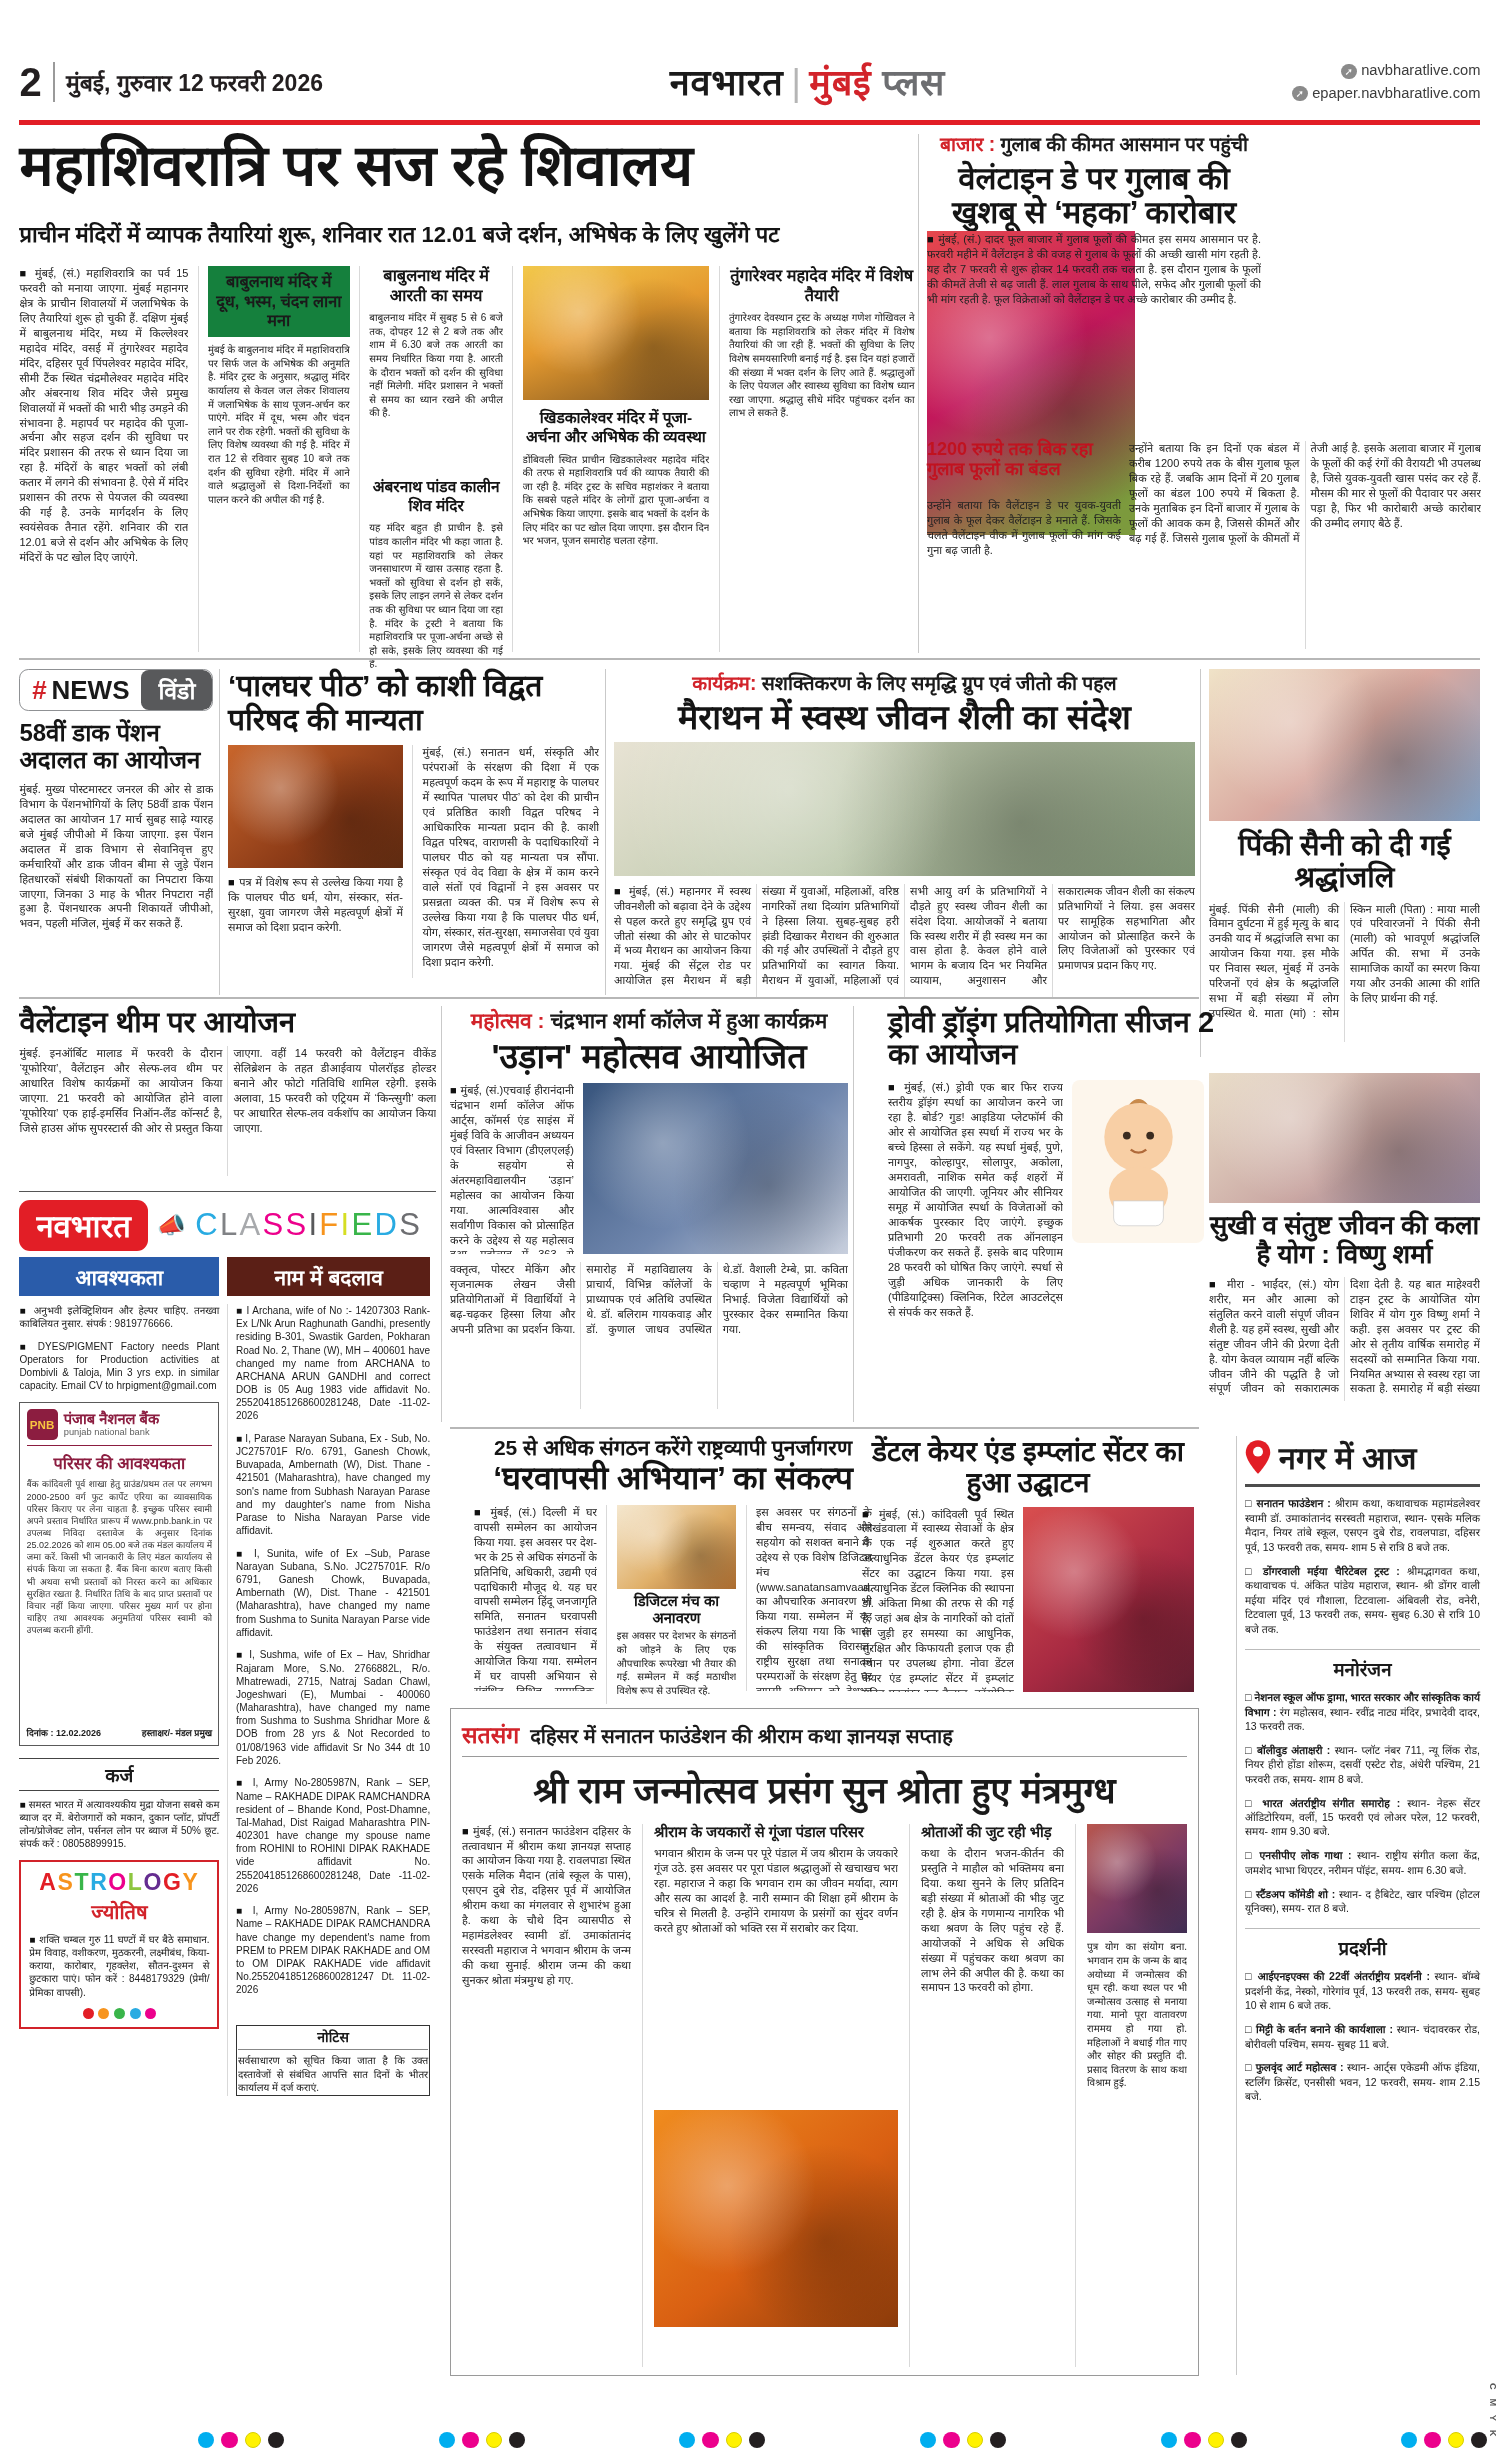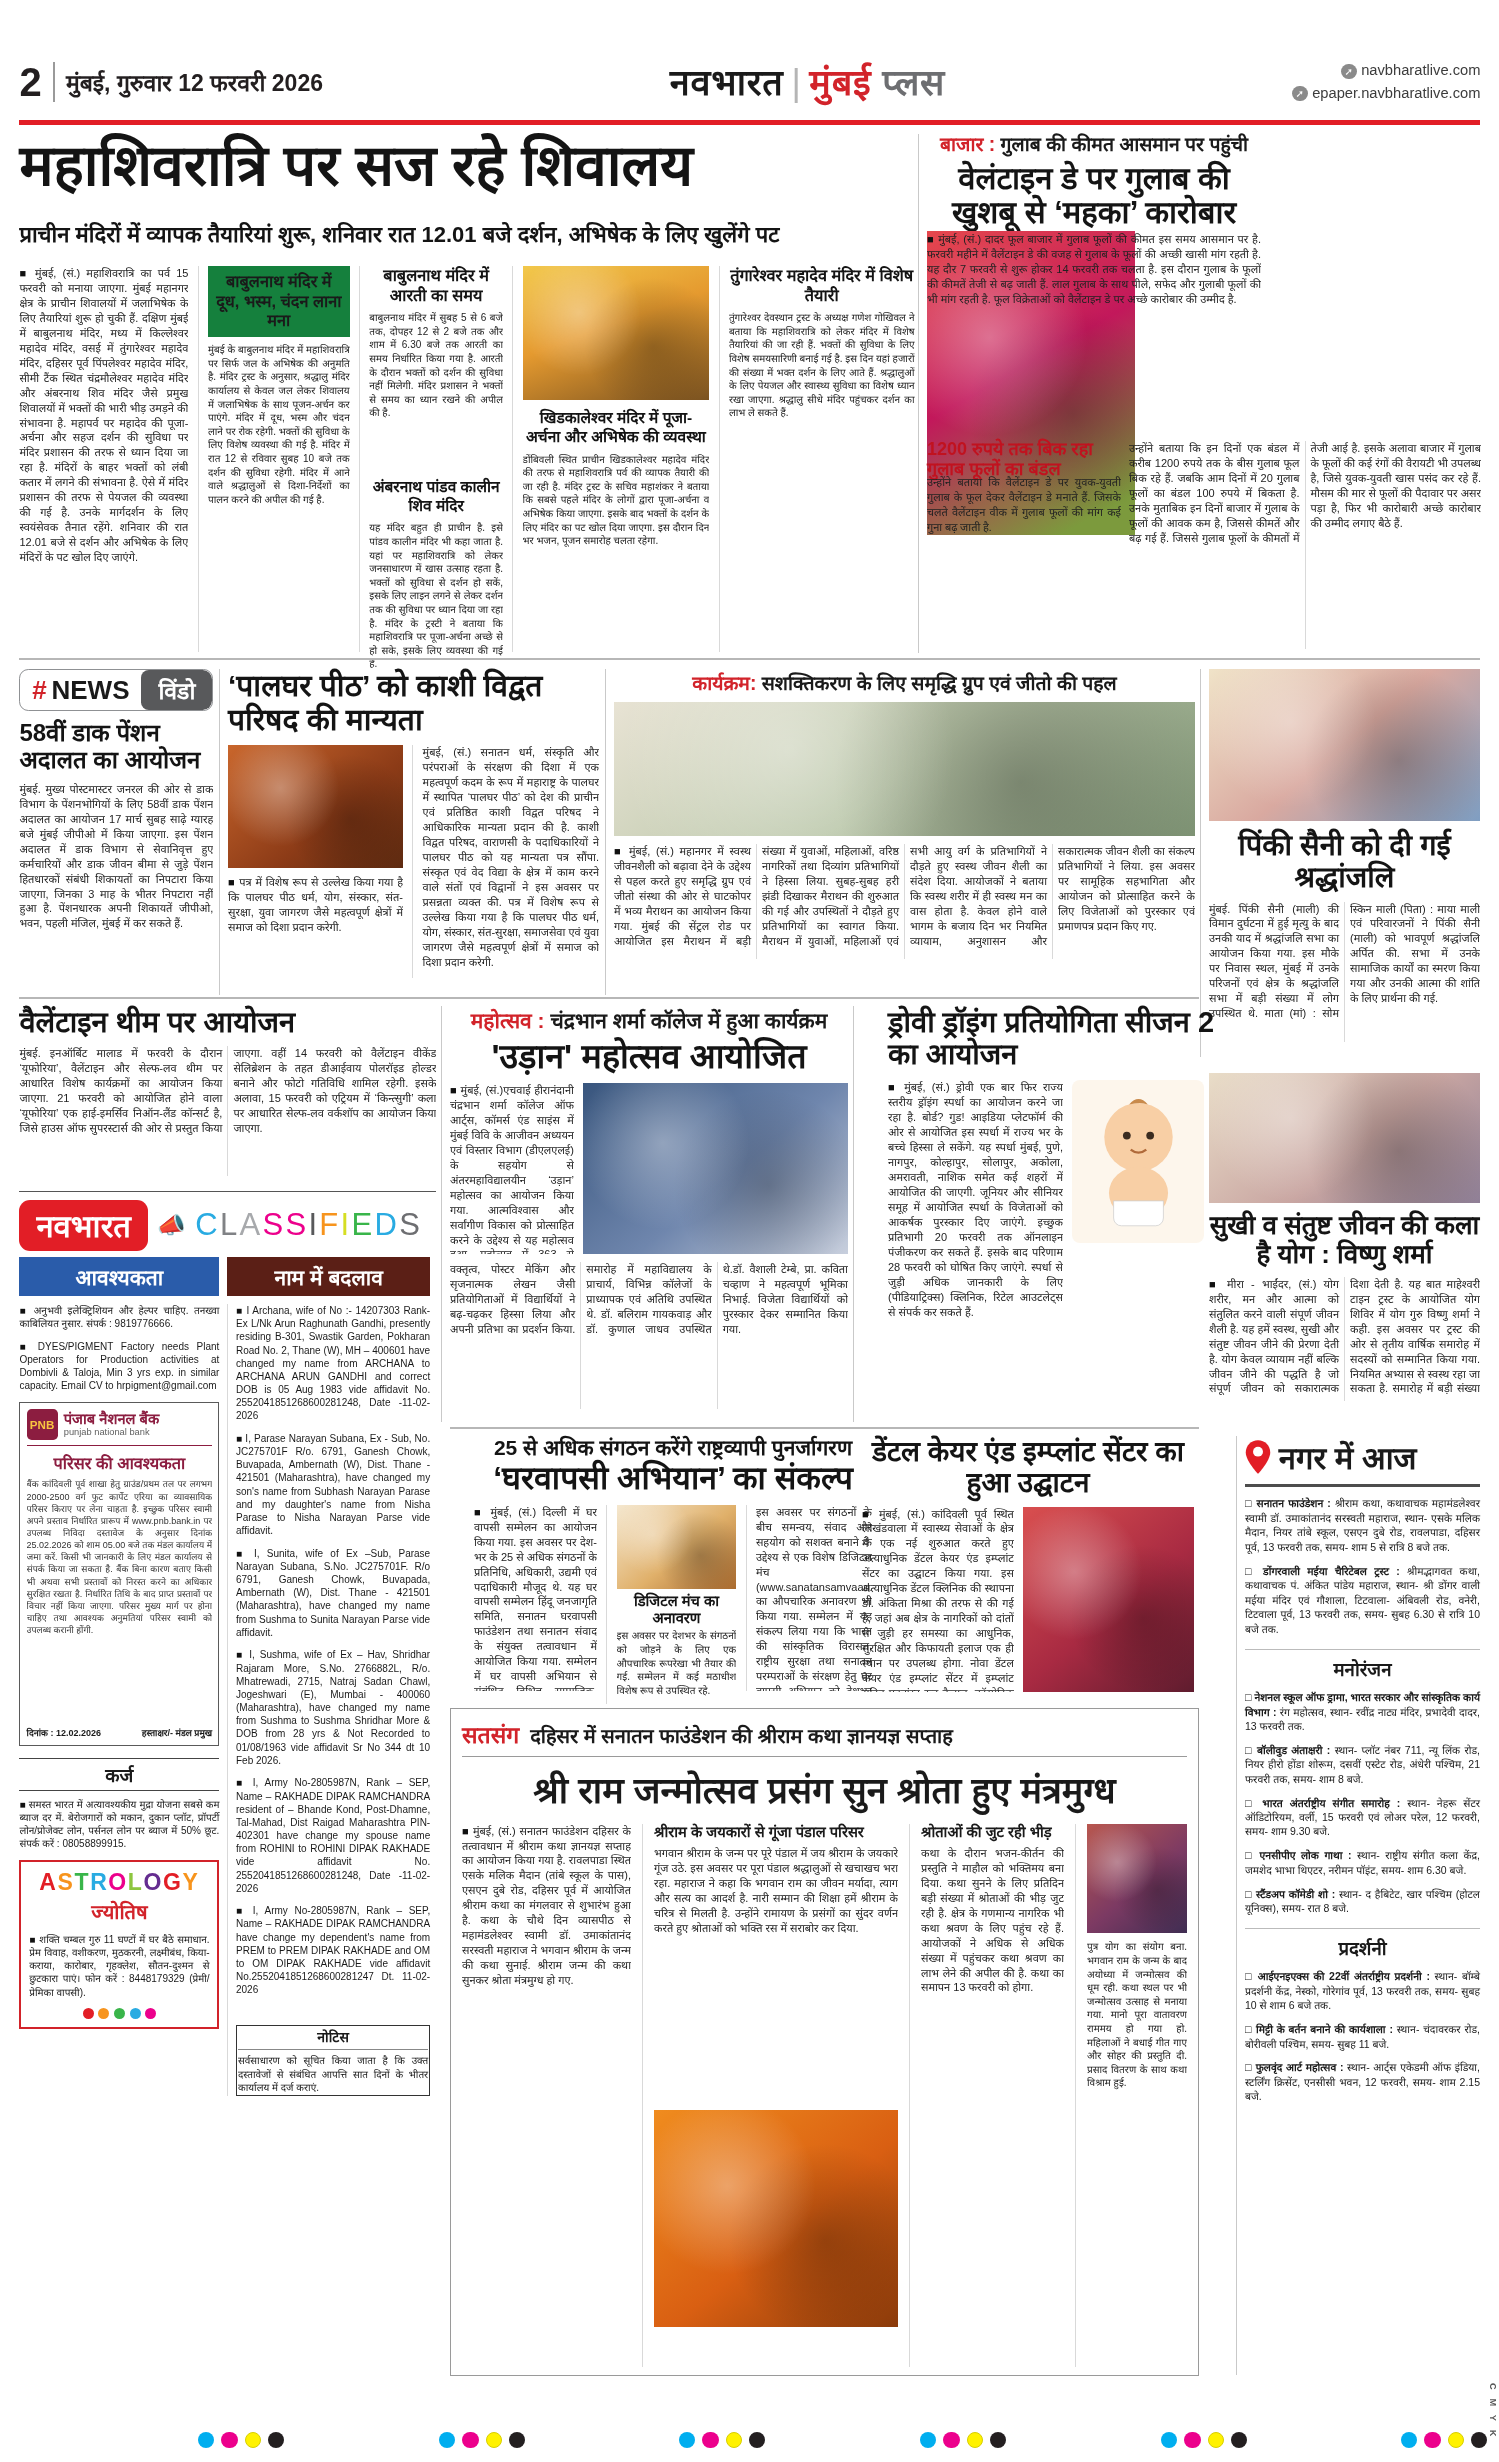--- a/index.html
+++ b/index.html
@@ -150,21 +150,21 @@
 </div>
 
 <div class="vline" style="left:918px; top:134px; height:519px;"></div>
 <div class="abs" style="left:927px; top:130px; width:553px; height:522px;">
   <div class="kick" style="width:334px; text-align:center;"><span class="kl">बाजार :</span> <span>गुलाब की कीमत आसमान पर पहुंची</span></div>
   <div class="hl" style="width:334px; font-size:31px; text-align:center; margin-top:4.7px;">वेलंटाइन डे पर गुलाब की खुशबू से ‘महका’ कारोबार</div>
   <div class="photo ph-roses abs" style="right:0; top:0; width:208px; height:304px;"></div>
   <p class="body-txt abs" style="left:0; top:102px; width:334px; height:202px;"><span class="dash">■ </span><span>मुंबई, (सं.) दादर फूल बाजार में गुलाब फूलों की कीमत इस समय आसमान पर है. फरवरी महीने में वैलेंटाइन डे की वजह से गुलाब के फूलों की अच्छी खासी मांग रहती है. यह दौर 7 फरवरी से शुरू होकर 14 फरवरी तक चलता है. इस दौरान गुलाब के फूलों की कीमतें तेजी से बढ़ जाती हैं. लाल गुलाब के साथ पीले, सफेद और गुलाबी फूलों की भी मांग रहती है. फूल विक्रेताओं को वैलेंटाइन डे पर अच्छे कारोबार की उम्मीद है.</span></p>
   <div class="hl abs" style="left:0; top:309px; width:194px; font-size:18px; color:#c1121f;">1200 रुपये तक बिक रहा गुलाब फूलों का बंडल</div>
   <p class="body-txt abs cols2" style="left:202px; top:311px; width:352px; height:208px;">उन्होंने बताया कि इन दिनों एक बंडल में करीब 1200 रुपये तक के बीस गुलाब फूल बिक रहे हैं. जबकि आम दिनों में 20 गुलाब फूलों का बंडल 100 रुपये में बिकता है. उनके मुताबिक इन दिनों बाजार में गुलाब के फूलों की आवक कम है, जिससे कीमतें और बढ़ गई हैं. जिससे गुलाब फूलों के कीमतों में तेजी आई है. इसके अलावा बाजार में गुलाब के फूलों की कई रंगों की वैरायटी भी उपलब्ध है, जिसे युवक-युवती खास पसंद कर रहे हैं. मौसम की मार से फूलों की पैदावार पर असर पड़ा है, फिर भी कारोबारी अच्छे कारोबार की उम्मीद लगाए बैठे हैं.</p>
-  <p class="body-txt abs" style="left:0; top:345px; width:194px; height:154px;font-family:Liberation Serif, serif;">उन्होंने बताया कि वैलेंटाइन डे पर युवक-युवती गुलाब के फूल देकर वैलेंटाइन डे मनाते हैं. जिसके चलते वैलेंटाइन वीक में गुलाब फूलों की मांग कई गुना बढ़ जाती है.</p>
+  <p class="body-txt abs" style="left:0; top:368px; width:194px; height:154px;">उन्होंने बताया कि वैलेंटाइन डे पर युवक-युवती गुलाब के फूल देकर वैलेंटाइन डे मनाते हैं. जिसके चलते वैलेंटाइन वीक में गुलाब फूलों की मांग कई गुना बढ़ जाती है.</p>
 </div>
 
 <div class="abs grayrule" style="left:19.4px; top:658px; width:1461px;"></div>
 
 <div class="abs" style="left:19.4px; top:669px; width:194px; height:326px;">
   <div class="nw-badge">
     <div class="nw-left">
         <span class="nw-hash">#</span>
         <span>NEWS</span>
       </div>
@@ -182,20 +182,21 @@
       <div class="photo ph-palghar" style="width:175px; height:123px;"></div>
       <p class="body-txt" style="margin-top:6.2px; height:101px;"><span class="dash">■ </span><span>पत्र में विशेष रूप से उल्लेख किया गया है कि पालघर पीठ धर्म, योग, संस्कार, संत-सुरक्षा, युवा जागरण जैसे महत्वपूर्ण क्षेत्रों में समाज को दिशा प्रदान करेगी.</span></p>
     </div>
     <p class="body-txt" style="flex:1; height:233px; border-left:0.8px solid #d9d9d9; padding-left:9.3px;">मुंबई, (सं.) सनातन धर्म, संस्कृति और परंपराओं के संरक्षण की दिशा में एक महत्वपूर्ण कदम के रूप में महाराष्ट्र के पालघर में स्थापित ‘पालघर पीठ’ को देश की प्राचीन एवं प्रतिष्ठित काशी विद्वत परिषद ने आधिकारिक मान्यता प्रदान की है. काशी विद्वत परिषद, वाराणसी के पदाधिकारियों ने पालघर पीठ को यह मान्यता पत्र सौंपा. संस्कृत एवं वेद विद्या के क्षेत्र में काम करने वाले संतों एवं विद्वानों ने इस अवसर पर प्रसन्नता व्यक्त की. पत्र में विशेष रूप से उल्लेख किया गया है कि पालघर पीठ धर्म, योग, संस्कार, संत-सुरक्षा, समाजसेवा एवं युवा जागरण जैसे महत्वपूर्ण क्षेत्रों में समाज को दिशा प्रदान करेगी.</p>
   </div>
 </div>
 
 <div class="vline" style="left:605px; top:669px; height:326px;"></div>
 <div class="abs" style="left:614px; top:669px; width:581px; height:326px;">
   <div class="kick" style="text-align:center;"><span class="kl">कार्यक्रम:</span> <span>सशक्तिकरण के लिए समृद्धि ग्रुप एवं जीतो की पहल</span></div>
+  <div class="hl" style="font-size:34px; text-align:center; margin-top:1.6px;">मैराथन में स्वस्थ जीवन शैली का संदेश</div>
   <div class="photo ph-marathon" style="width:100%; height:134px; margin-top:6.2px;"></div>
   <p class="body-txt cols4" style="margin-top:7.8px; height:115px;"><span class="dash">■ </span><span>मुंबई, (सं.) महानगर में स्वस्थ जीवनशैली को बढ़ावा देने के उद्देश्य से पहल करते हुए समृद्धि ग्रुप एवं जीतो संस्था की ओर से घाटकोपर में भव्य मैराथन का आयोजन किया गया. मुंबई की सेंट्रल रोड पर आयोजित इस मैराथन में बड़ी संख्या में युवाओं, महिलाओं, वरिष्ठ नागरिकों तथा दिव्यांग प्रतिभागियों ने हिस्सा लिया. सुबह-सुबह हरी झंडी दिखाकर मैराथन की शुरुआत की गई और उपस्थितों ने दौड़ते हुए प्रतिभागियों का स्वागत किया. मैराथन में युवाओं, महिलाओं एवं सभी आयु वर्ग के प्रतिभागियों ने दौड़ते हुए स्वस्थ जीवन शैली का संदेश दिया. आयोजकों ने बताया कि स्वस्थ शरीर में ही स्वस्थ मन का वास होता है. केवल होने वाले भागम के बजाय दिन भर नियमित व्यायाम, अनुशासन और सकारात्मक जीवन शैली का संकल्प प्रतिभागियों ने लिया. इस अवसर पर सामूहिक सहभागिता और आयोजन को प्रोत्साहित करने के लिए विजेताओं को पुरस्कार एवं प्रमाणपत्र प्रदान किए गए.</span></p>
 </div>
 
 <div class="vline" style="left:1200px; top:669px; height:388px;"></div>
 <div class="abs" style="left:1209px; top:669px; width:271px; height:390px;">
   <div class="photo ph-pinki" style="width:100%; height:152px;"></div>
   <div class="hl" style="font-size:29px; text-align:center; margin-top:7.8px;">पिंकी सैनी को दी गई श्रद्धांजलि</div>
   <p class="body-txt cols2" style="margin-top:7.8px; height:140px;">मुंबई. पिंकी सैनी (माली) की विमान दुर्घटना में हुई मृत्यु के बाद उनकी याद में श्रद्धांजलि सभा का आयोजन किया गया. इस मौके पर निवास स्थल, मुंबई में उनके परिजनों एवं क्षेत्र के श्रद्धांजलि सभा में बड़ी संख्या में लोग उपस्थित थे. माता (मां) : सोम स्किन माली (पिता) : माया माली एवं परिवारजनों ने पिंकी सैनी (माली) को भावपूर्ण श्रद्धांजलि अर्पित की. सभा में उनके सामाजिक कार्यों का स्मरण किया गया और उनकी आत्मा की शांति के लिए प्रार्थना की गई.</p>
 </div>

